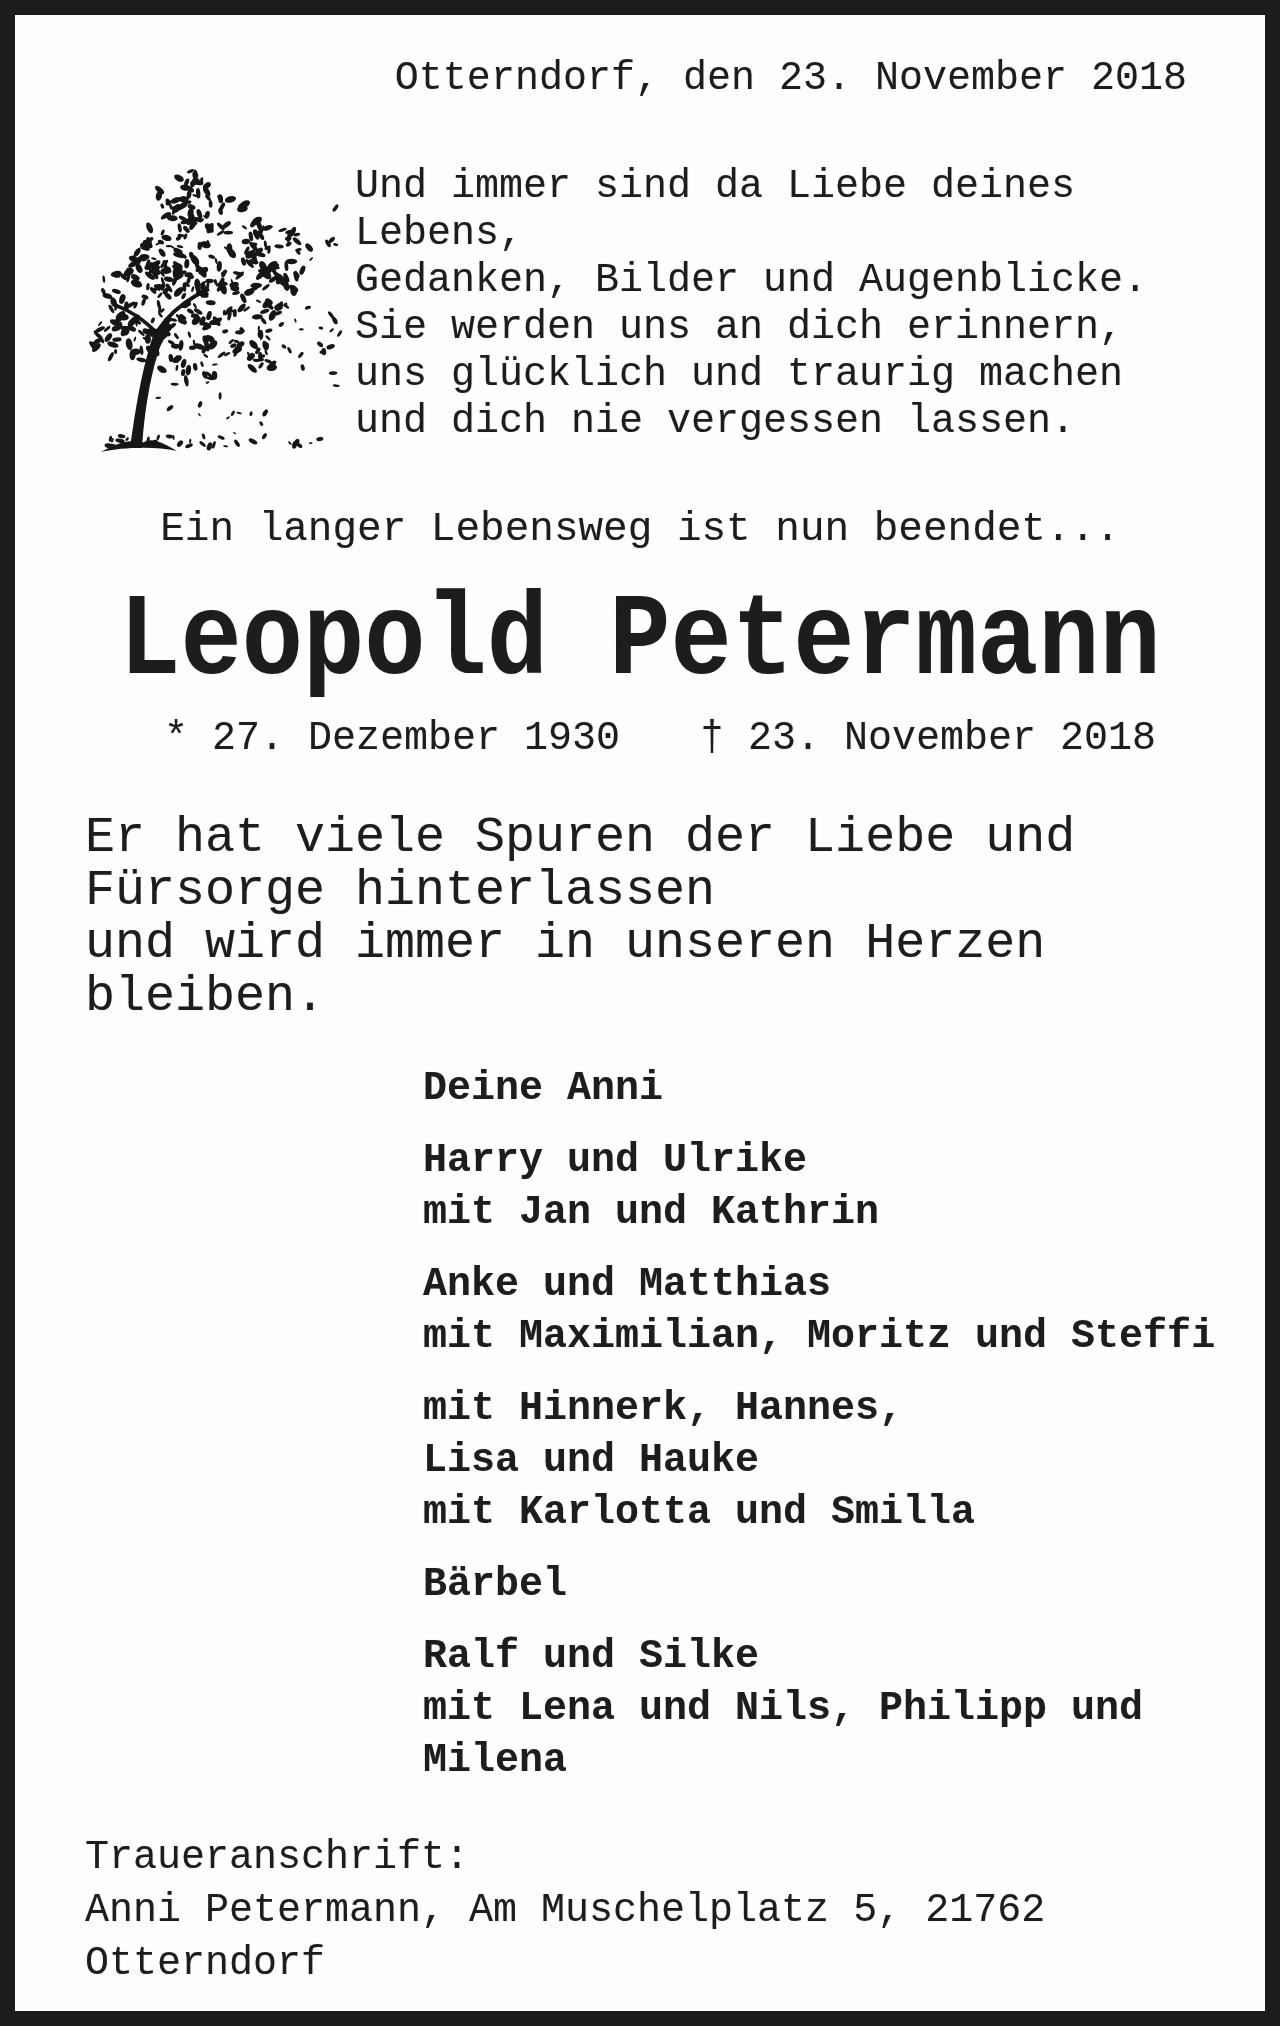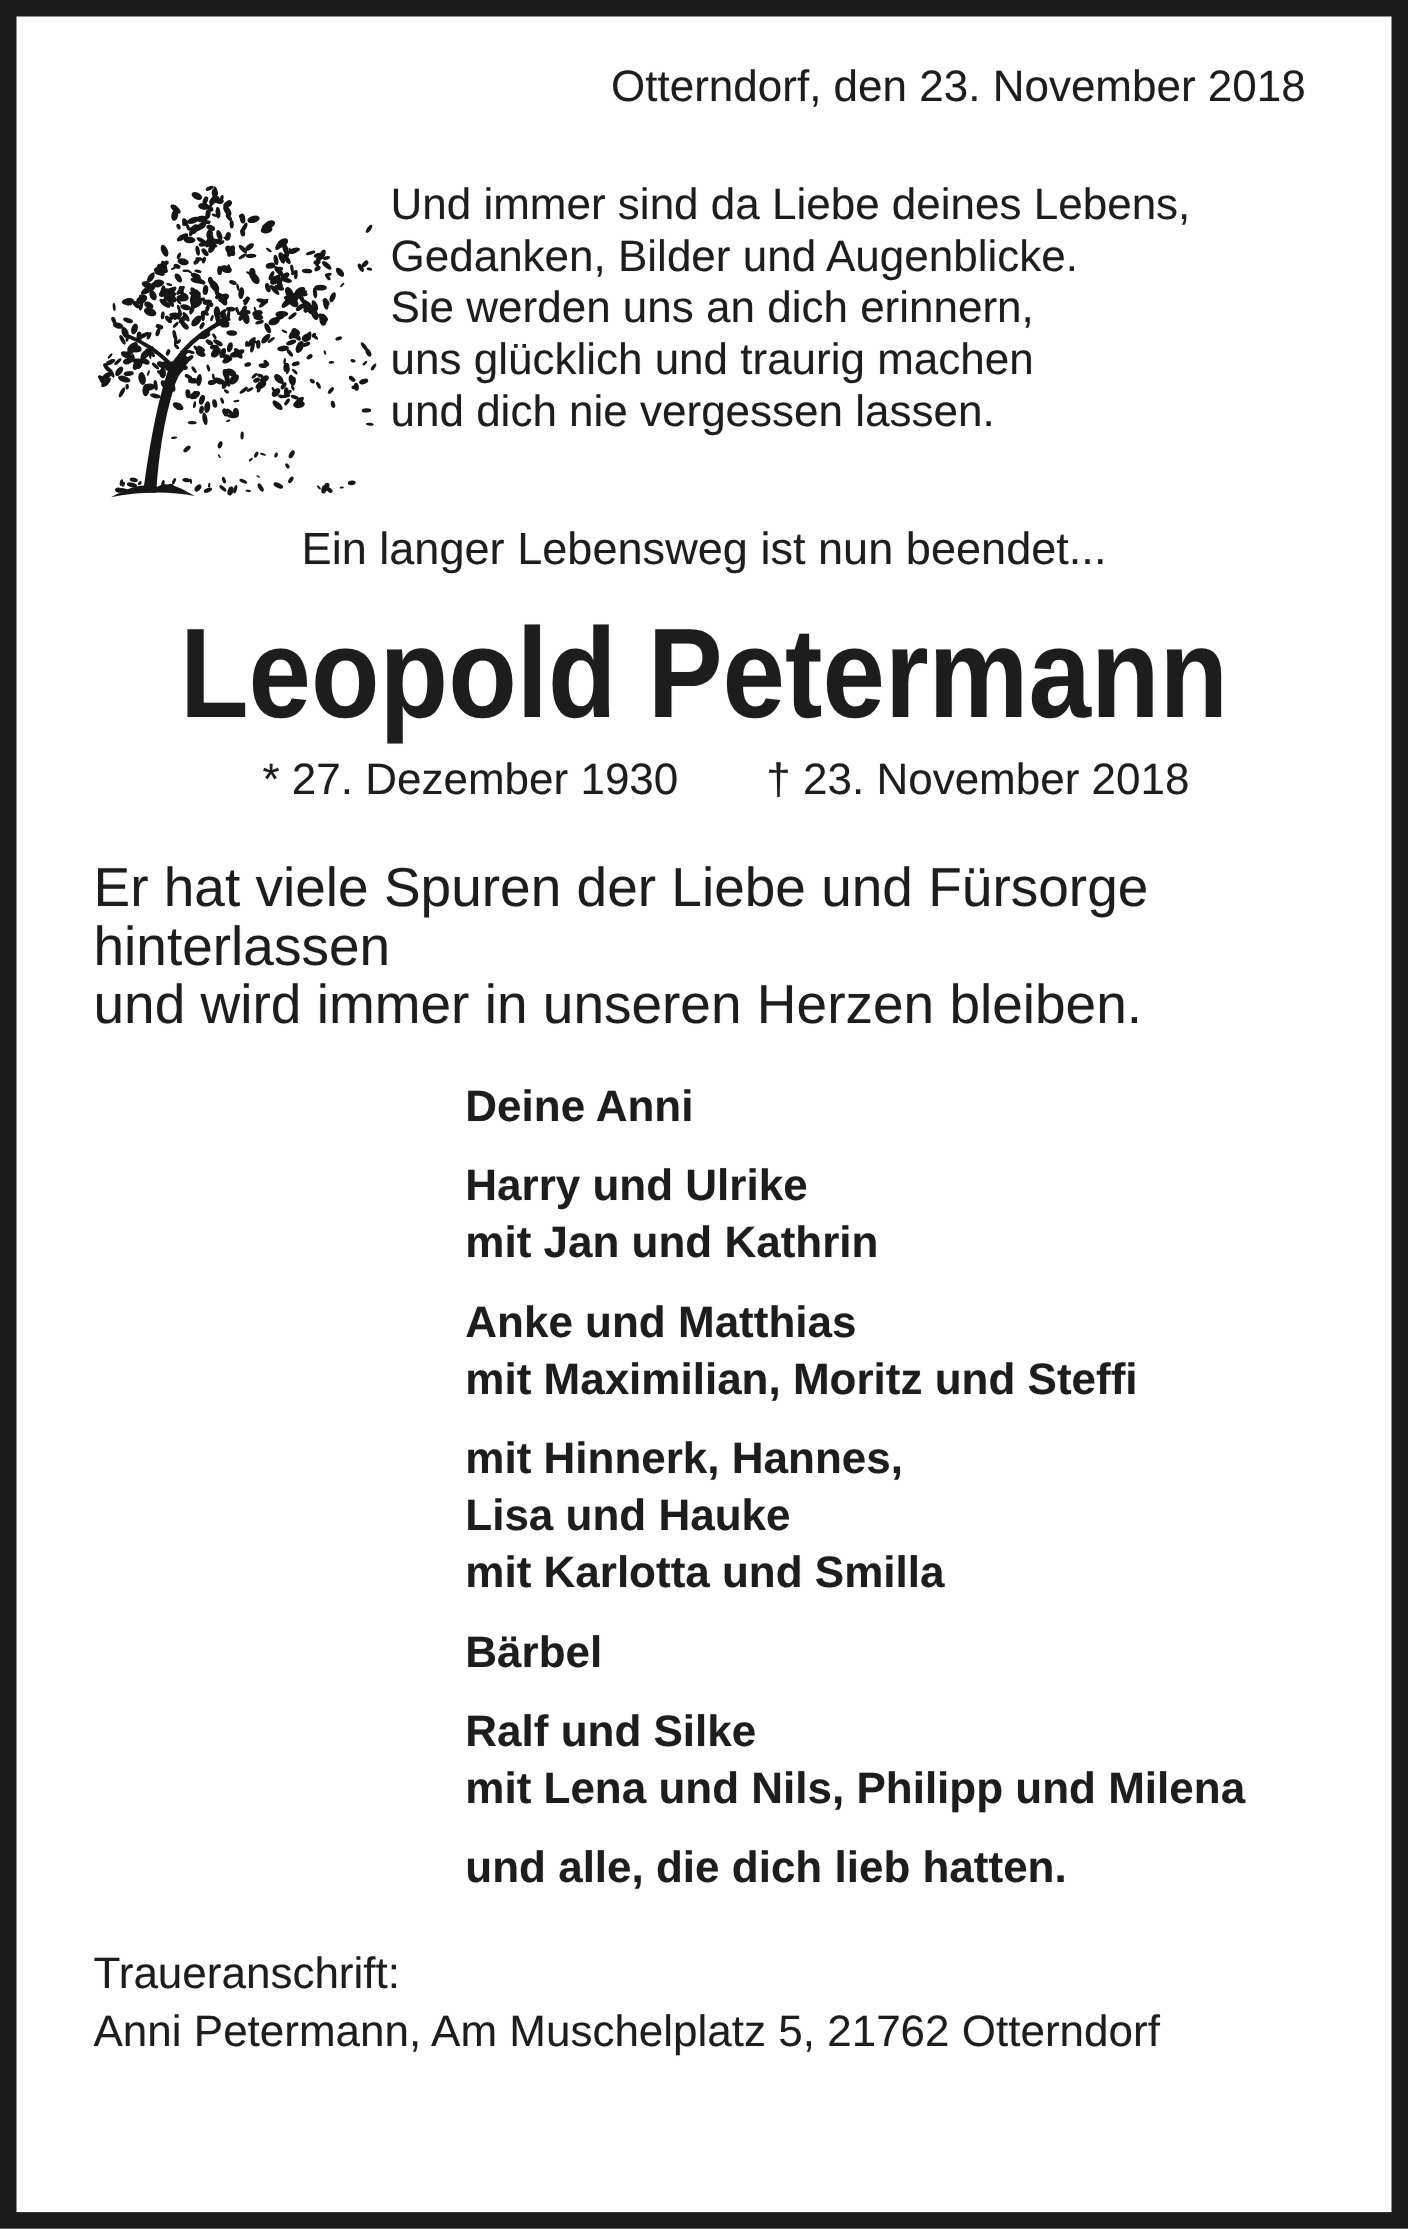--- a/index.html
+++ b/index.html
@@ -8,21 +8,21 @@
     box-sizing: border-box;
     background: #1c1c1c;
     padding: 15px;
   }
   .sheet {
     position: relative;
     width: 100%; height: 100%;
     box-sizing: border-box;
     background: #fefefe;
     color: #1d1d1d;
-    font-family: Liberation Sans, sans-serif;
+    font-family: Liberation Mono, monospace;
     overflow: hidden;
     text-shadow: 0 0 1px rgba(30,30,30,0.25);
   }
   .dateline {
     margin-top: 40px;
     padding-right: 78px;
     text-align: right;
     font-size: 40px;
     line-height: 48px;
   }
@@ -647,23 +647,20 @@
         <div>Lisa und Hauke</div>
         <div>mit Karlotta und Smilla</div>
       </div>
       <div class="group">
         <div>Bärbel</div>
       </div>
       <div class="group">
         <div>Ralf und Silke</div>
         <div>mit Lena und Nils, Philipp und Milena</div>
       </div>
-      <div class="group">
-        <div>und alle, die dich lieb hatten.</div>
-      </div>
     </div>
 
     <div class="address">
       <div>Traueranschrift:</div>
       <div>Anni Petermann, Am Muschelplatz 5, 21762 Otterndorf</div>
     </div>
 
   </div>
 </div>
 

